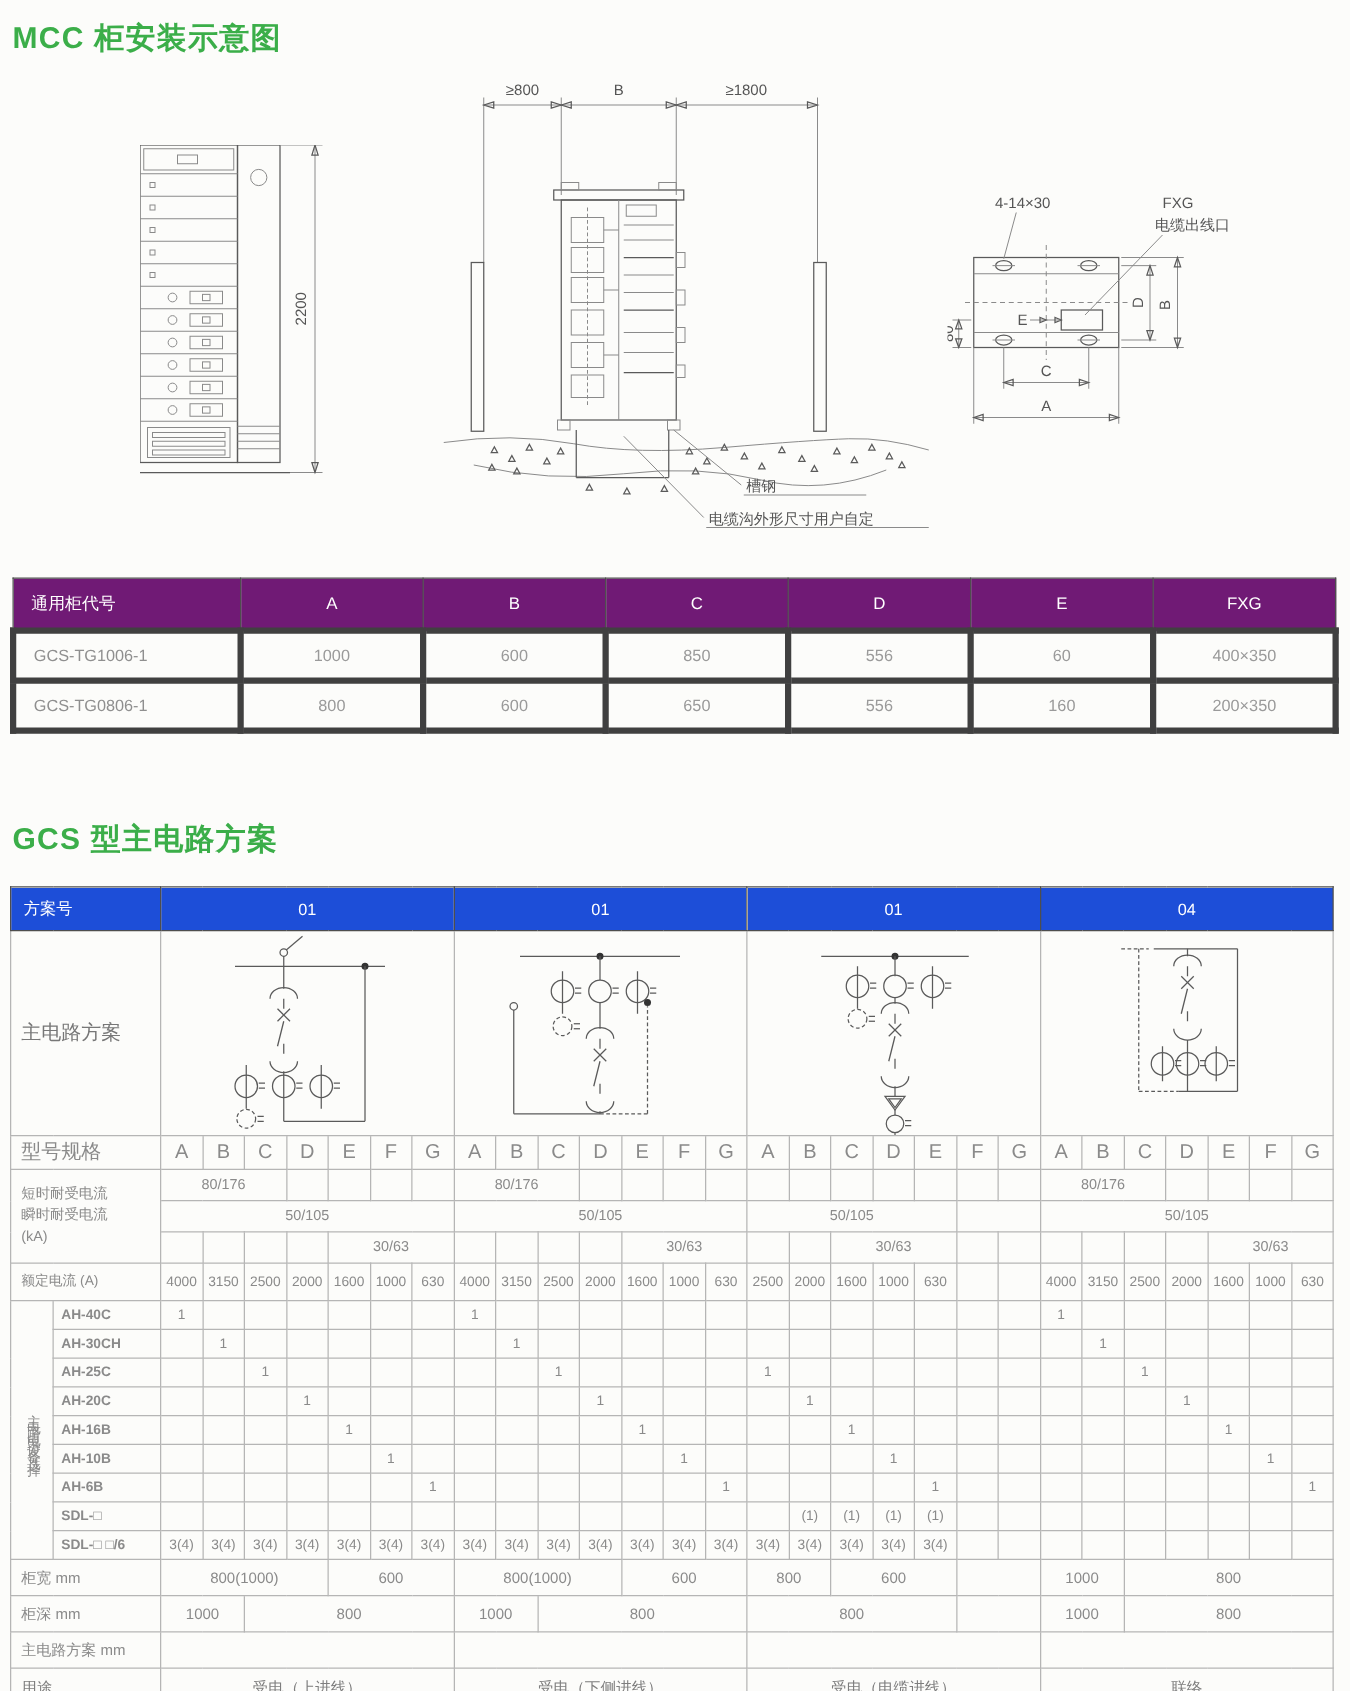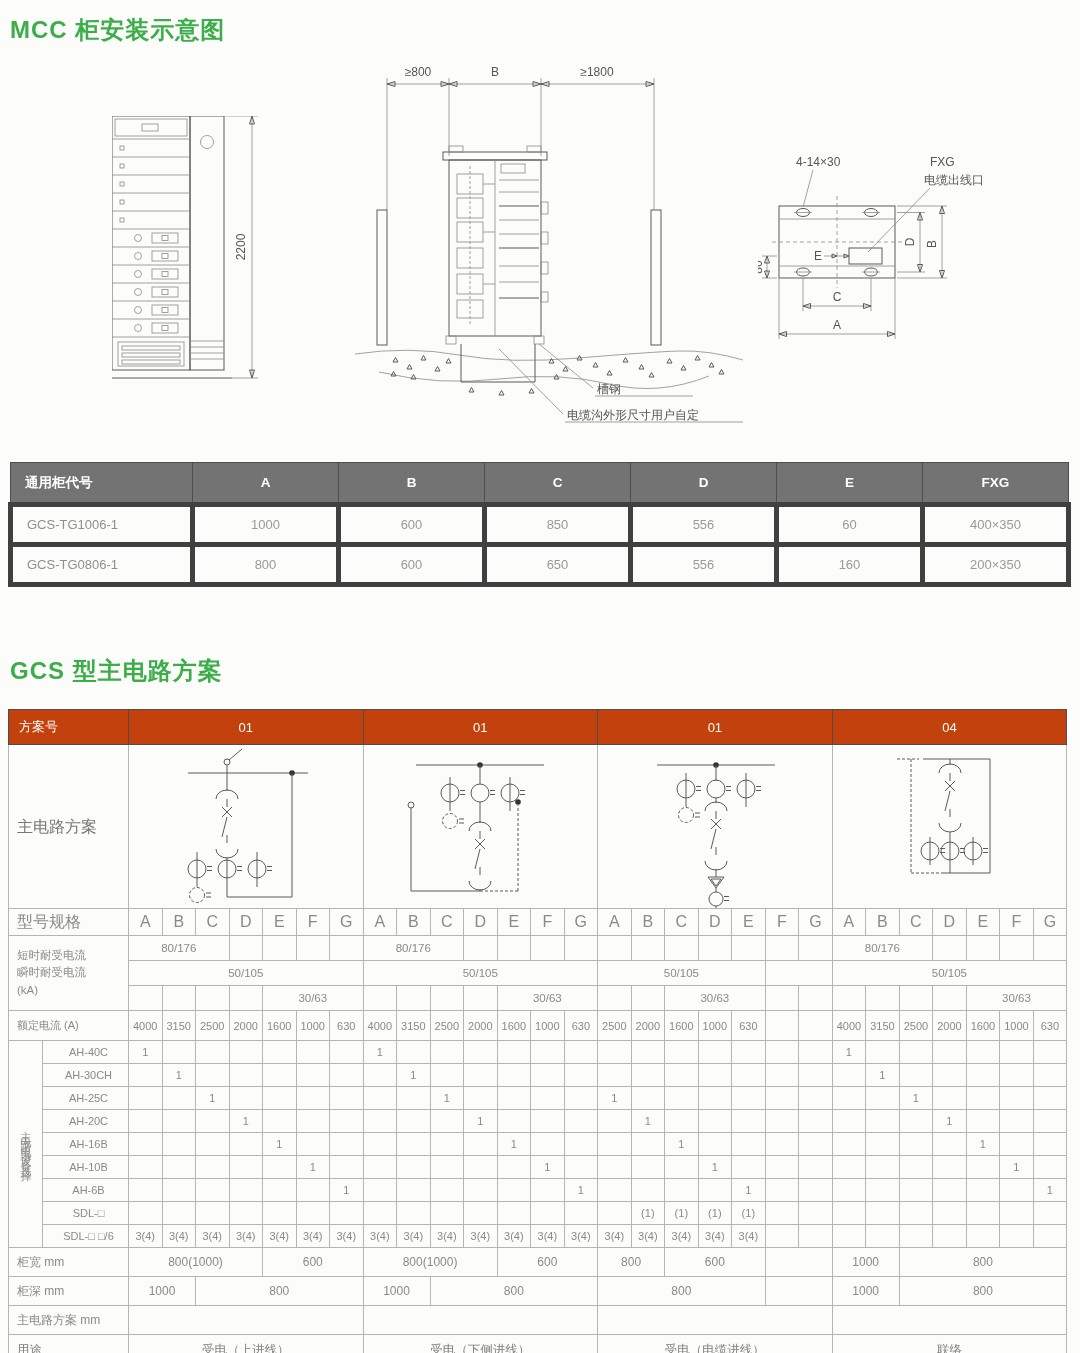--- a/index.html
+++ b/index.html
@@ -12,33 +12,33 @@
   .d2{left:341px;top:0px;}
   .d3{left:750px;top:84px;}
   svg line,svg path,svg rect,svg circle,svg ellipse,svg polygon{stroke:#5a5a5a;fill:none;stroke-width:1;}
   svg text{fill:#555;font-size:12px;stroke:none;font-family:"Liberation Sans",sans-serif;}
   .thin{stroke:#8a8a8a;stroke-width:0.8;}
   .dotfill{fill:#333;stroke:none;}
   .dash{stroke-dasharray:4,3;}
   .dashs{stroke-dasharray:3,2;}
   
   .t1{border-collapse:collapse;table-layout:fixed;width:1058px;margin-top:0;}
-  .t1 th{background:#737373;color:#fff;height:37px;font-weight:bold;font-size:13.5px;border:1px solid #4e4e4e;text-align:center;}
+  .t1 th{background:#701a75;color:#fff;height:37px;font-weight:normal;font-size:13.5px;border:1px solid #4e4e4e;text-align:center;}
   .t1 th.first{text-align:left;padding-left:14px;}
   .t1 td{border:5px solid #404040;height:33px;text-align:center;color:#9a9a9a;font-size:13px;}
   .t1 td.rl{text-align:left;padding-left:14px;color:#8f8f8f;}
   
   .title2{margin-top:68px;}
   .t2{border-collapse:collapse;table-layout:fixed;width:1058px;margin-top:22px;border:1px solid #666;}
   .t2 td,.t2 th{border:1px solid #b5b5b5;text-align:center;vertical-align:middle;overflow:hidden;padding:0;}
-  .t2 tr.gh th{background:#c2410c;color:#fff;font-weight:normal;font-size:13px;height:34px;border-color:#4e4e4e;}
+  .t2 tr.gh th{background:#1d4ed8;color:#fff;font-weight:normal;font-size:13px;height:34px;border-color:#4e4e4e;}
   .t2 th.lblh{text-align:left;padding-left:10px;}
   .t2 .lbl{text-align:left;padding-left:8px;color:#777;font-size:16px;line-height:1.5;}
   .t2 tr.m td{font-size:11px;color:#8a8a8a;}
-  .t2 td.name{text-align:center;padding-left:6px;font-size:12px;color:#7e7e7e;}
+  .t2 td.name{text-align:left;padding-left:6px;font-size:12px;color:#7e7e7e;font-weight:bold;}
   .t2 td.vlab{writing-mode:vertical-lr;text-orientation:upright;letter-spacing:5px;font-size:12px;color:#777;padding:4px 0;text-align:center;}
   .t2 .sb{border-left:1px solid #666 !important;}
   .t2 tr.m td:nth-last-child(28),.t2 tr.m td:nth-last-child(21),
   .t2 tr.m td:nth-last-child(14),.t2 tr.m td:nth-last-child(7){border-left:1px solid #666;}
   .t2 tr.diag td{height:163px;}
   .t2 tr.spec td{height:26px;font-size:16px;}
   .t2 tr.w td{height:24px;font-size:11.5px;color:#8a8a8a;}
   .t2 tr.rated td{height:29px;}
   .t2 tr.eq td{height:22px;}
   .t2 tr.brow td{height:28px;font-size:12px;color:#8a8a8a;}

